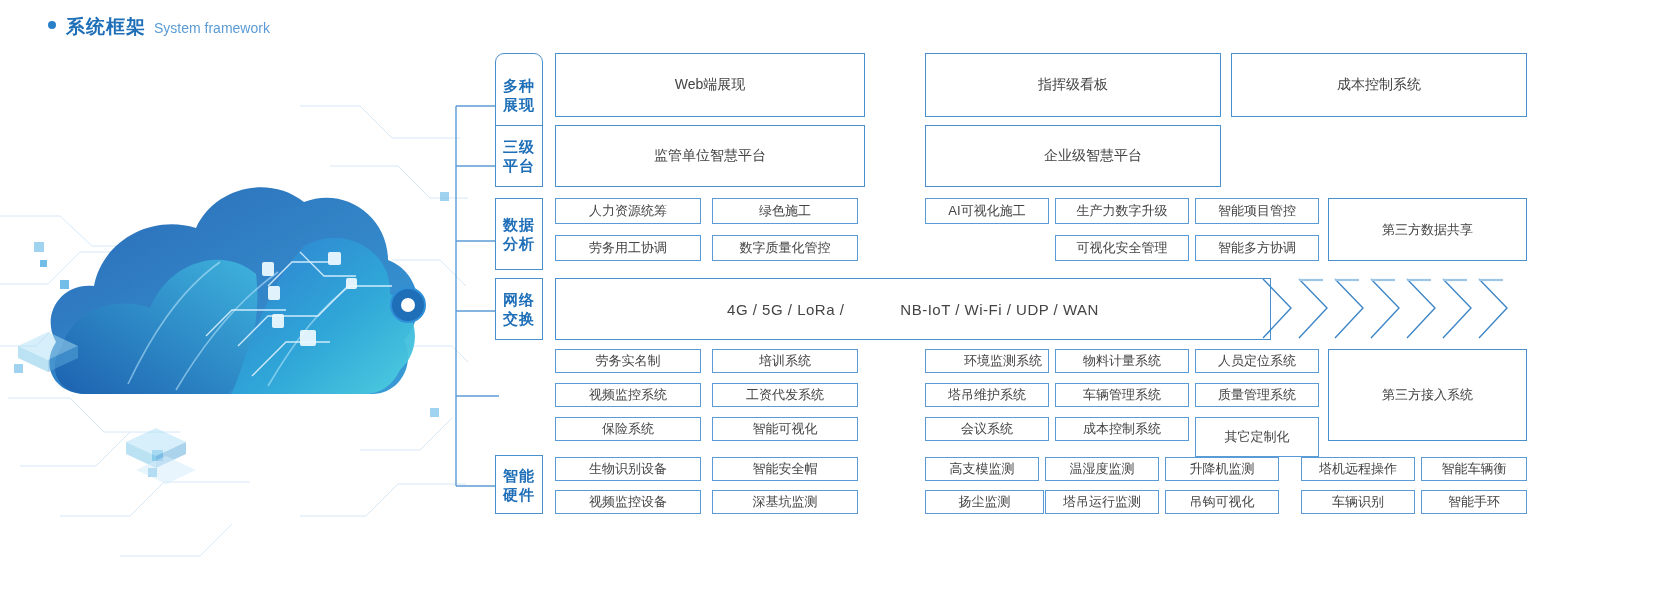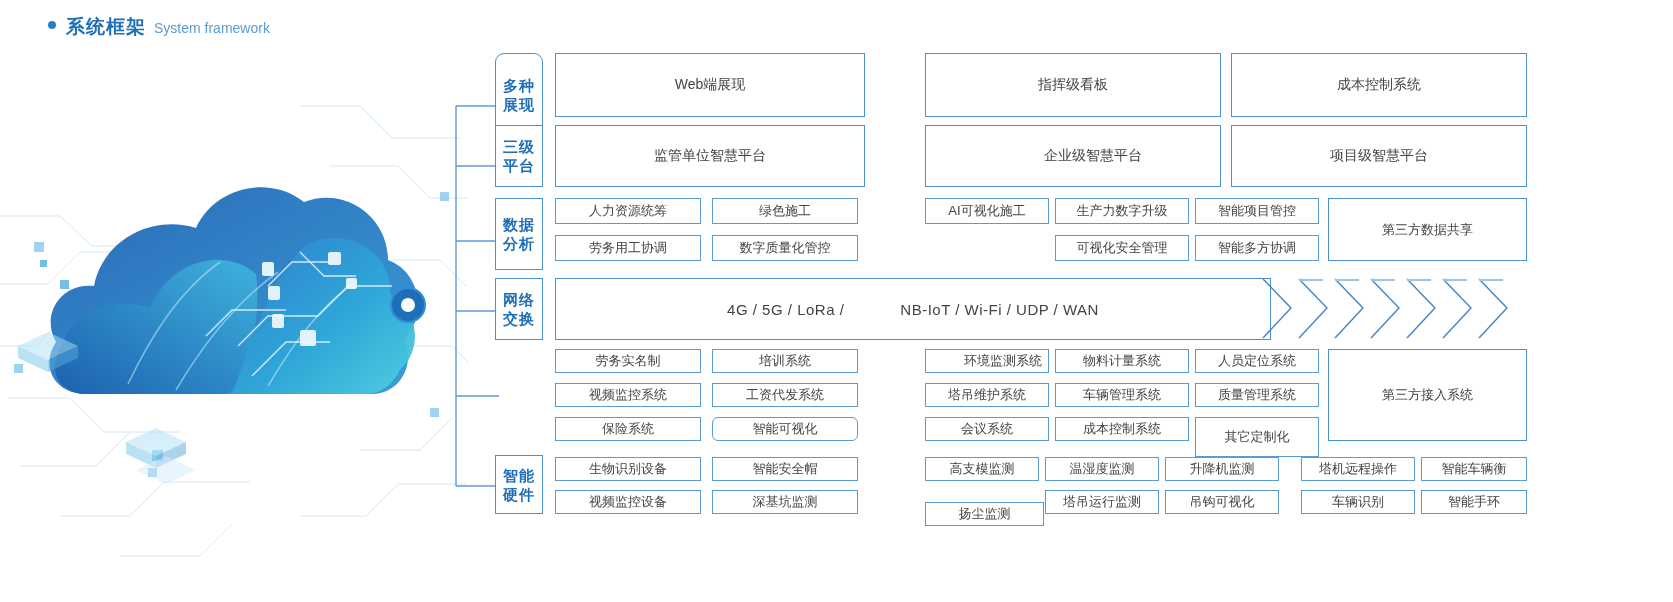--- a/index.html
+++ b/index.html
@@ -198,21 +198,20 @@
     <div class="bigbox" style="left:100px; top:7px; width:310px; height:64px;">Web端展现</div>
     <div class="bigbox" style="left:470px; top:7px; width:296px; height:64px;">指挥级看板</div>
     <div class="bigbox" style="left:776px; top:7px; width:296px; height:64px;">成本控制系统</div>
 
     <div class="rowlabel" style="left:40px; top:79px; height:62px;">
       <span>三级</span>
       <span>平台</span>
     </div>
     <div class="bigbox" style="left:100px; top:79px; width:310px; height:62px;">监管单位智慧平台</div>
     <div class="bigbox" style="left:470px; top:79px; width:296px; height:62px;padding-left:40px;">企业级智慧平台</div>
-    <div class="bigbox" style="left:776px; top:79px; width:296px; height:62px;">项目级智慧平台</div>
 
     <div class="rowlabel" style="left:40px; top:152px; height:72px;">
       <span>数据</span>
       <span>分析</span>
     </div>
     <div class="cell" style="left:100px; top:152px; width:146px; height:26px;">人力资源统筹</div>
     <div class="cell" style="left:257px; top:152px; width:146px; height:26px;">绿色施工</div>
     <div class="cell" style="left:100px; top:189px; width:146px; height:26px;">劳务用工协调</div>
     <div class="cell" style="left:257px; top:189px; width:146px; height:26px;">数字质量化管控</div>
 
@@ -251,21 +250,21 @@
         <path d="M182 2 L206 2"></path>
         <path d="M218 2 L242 2"></path>
       </g>
     </svg>
 
     <div class="cell" style="left:100px; top:303px; width:146px; height:24px;">劳务实名制</div>
     <div class="cell" style="left:257px; top:303px; width:146px; height:24px;">培训系统</div>
     <div class="cell" style="left:100px; top:337px; width:146px; height:24px;">视频监控系统</div>
     <div class="cell" style="left:257px; top:337px; width:146px; height:24px;">工资代发系统</div>
     <div class="cell" style="left:100px; top:371px; width:146px; height:24px;">保险系统</div>
-    <div class="cell" style="left:257px; top:371px; width:146px; height:24px;border-radius:6px;">智能可视化</div>
+    <div class="cell" style="left:257px; top:371px; width:146px; height:24px;">智能可视化</div>
 
     <div class="cell" style="left:470px; top:303px; width:124px; height:24px;padding-left:32px;">环境监测系统</div>
     <div class="cell" style="left:600px; top:303px; width:134px; height:24px;">物料计量系统</div>
     <div class="cell" style="left:740px; top:303px; width:124px; height:24px;">人员定位系统</div>
     <div class="cell" style="left:470px; top:337px; width:124px; height:24px;">塔吊维护系统</div>
     <div class="cell" style="left:600px; top:337px; width:134px; height:24px;">车辆管理系统</div>
     <div class="cell" style="left:740px; top:337px; width:124px; height:24px;">质量管理系统</div>
     <div class="cell" style="left:470px; top:371px; width:124px; height:24px;">会议系统</div>
     <div class="cell" style="left:600px; top:371px; width:134px; height:24px;">成本控制系统</div>
     <div class="cell" style="left:740px; top:371px; width:124px; height:40px;">其它定制化</div>
@@ -277,21 +276,21 @@
       <span>硬件</span>
     </div>
     <div class="cell" style="left:100px; top:411px; width:146px; height:24px;">生物识别设备</div>
     <div class="cell" style="left:257px; top:411px; width:146px; height:24px;">智能安全帽</div>
     <div class="cell" style="left:100px; top:444px; width:146px; height:24px;">视频监控设备</div>
     <div class="cell" style="left:257px; top:444px; width:146px; height:24px;">深基坑监测</div>
 
     <div class="cell" style="left:470px; top:411px; width:114px; height:24px;">高支模监测</div>
     <div class="cell" style="left:590px; top:411px; width:114px; height:24px;">温湿度监测</div>
     <div class="cell" style="left:710px; top:411px; width:114px; height:24px;">升降机监测</div>
-    <div class="cell" style="left:470px; top:456px; width:119px; height:24px;">扬尘监测</div>
+    <div class="cell" style="left:470px; top:444px; width:119px; height:24px;">扬尘监测</div>
     <div class="cell" style="left:590px; top:444px; width:114px; height:24px;">塔吊运行监测</div>
     <div class="cell" style="left:710px; top:444px; width:114px; height:24px;">吊钩可视化</div>
 
     <div class="cell" style="left:846px; top:411px; width:114px; height:24px;">塔机远程操作</div>
     <div class="cell" style="left:966px; top:411px; width:106px; height:24px;">智能车辆衡</div>
     <div class="cell" style="left:846px; top:444px; width:114px; height:24px;">车辆识别</div>
     <div class="cell" style="left:966px; top:444px; width:106px; height:24px;">智能手环</div>
 
   </div>
 </div>

